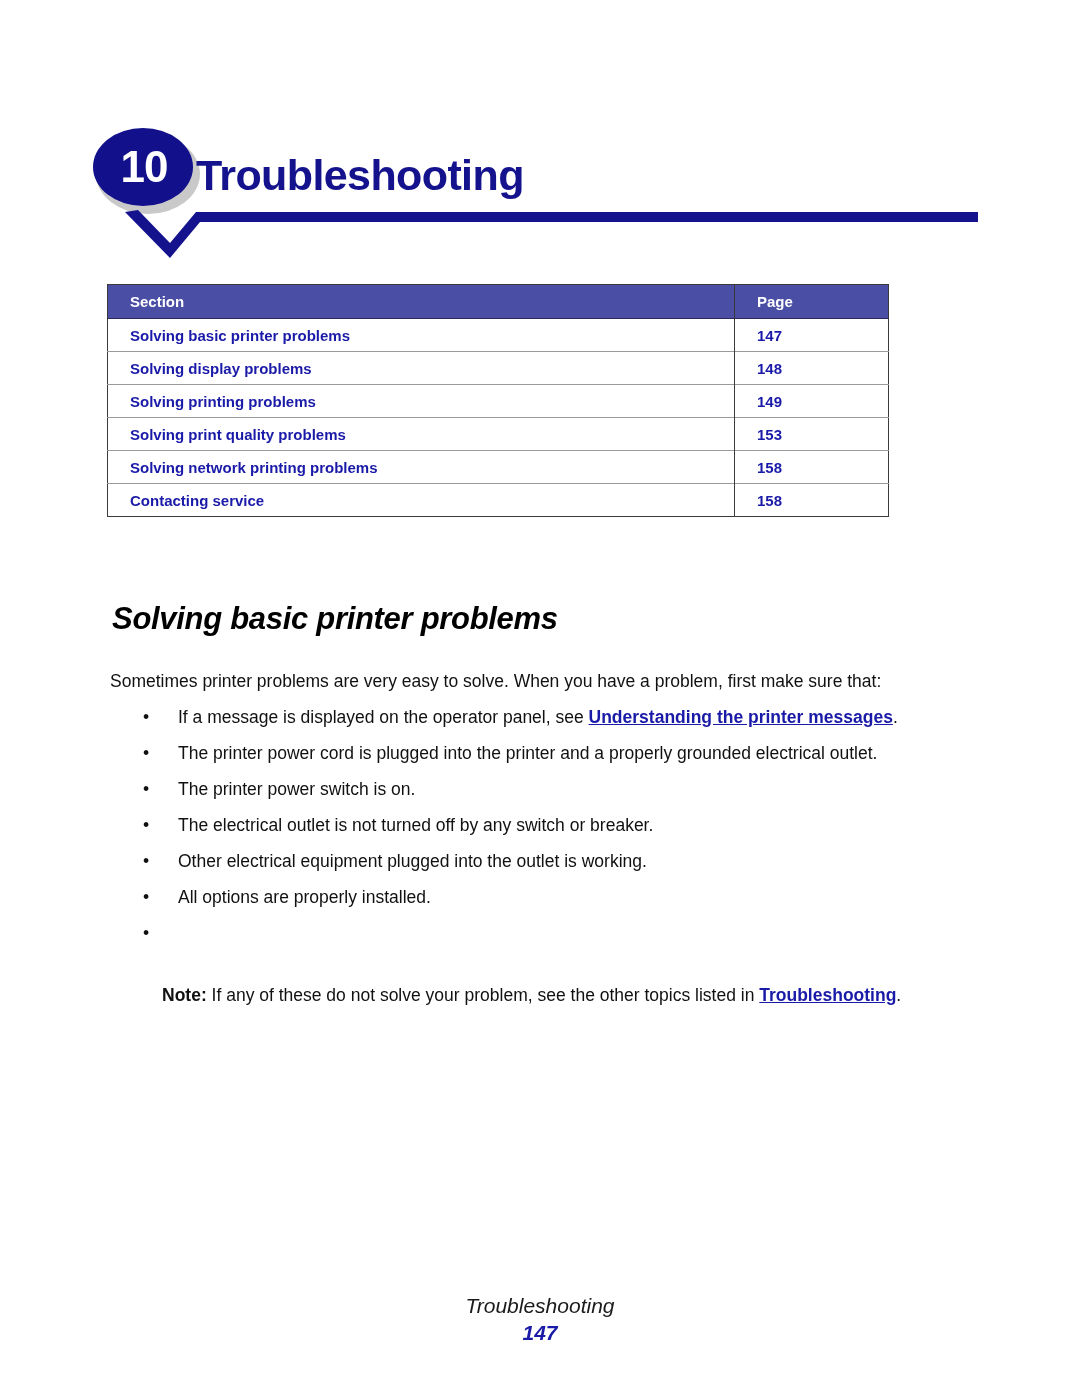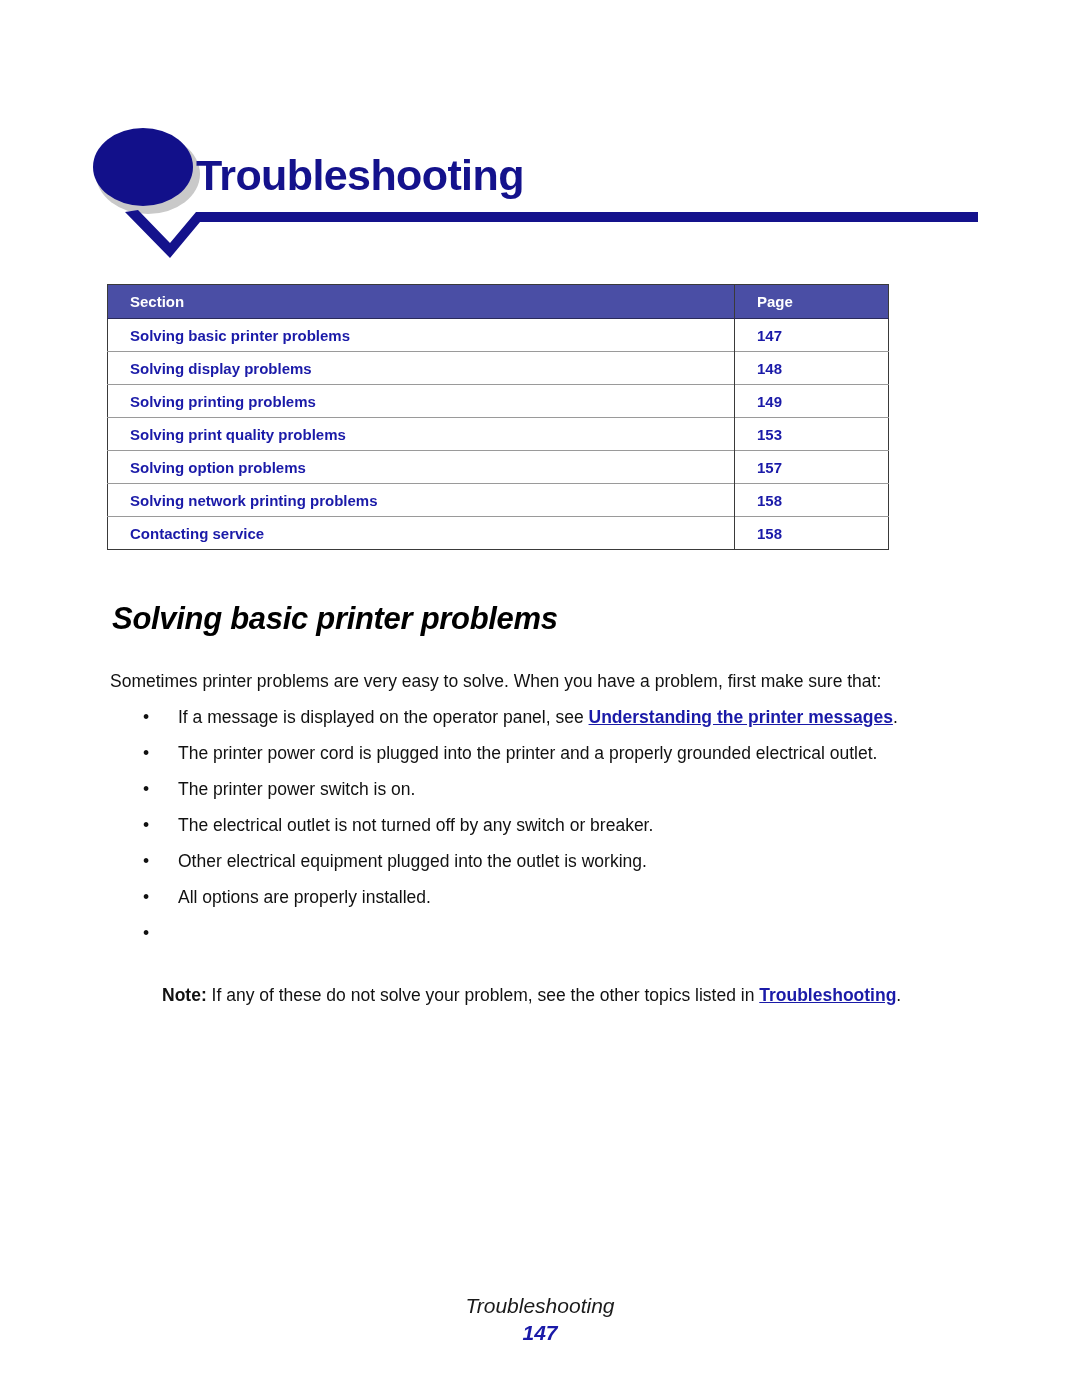--- a/index.html
+++ b/index.html
@@ -196,20 +196,21 @@
 
 <div class="chapter-header">
   <svg width="1080" height="270" viewBox="0 0 1080 270">
 
     <ellipse cx="148" cy="174" rx="52" ry="40" fill="#c9c9c9"></ellipse>
 
     <ellipse cx="143" cy="167" rx="50" ry="39" fill="#12108a"></ellipse>
 
     <path d="M 125 212 L 170 258 L 200 222 L 978 222 L 978 212 L 196 212 L 170 243 L 138 210 Z" fill="#14128c"></path>
   </svg>
+  <div class="chapter-number">10</div>
   <div class="chapter-title">Troubleshooting</div>
 </div>
 
 <table class="section-table">
   <thead>
     <tr>
       <th>Section</th>
       <th class="col-page">Page</th>
     </tr>
   </thead>
@@ -222,24 +223,20 @@
       <td>Solving display problems</td>
       <td class="col-page">148</td>
     </tr>
     <tr>
       <td>Solving printing problems</td>
       <td class="col-page">149</td>
     </tr>
     <tr>
       <td>Solving print quality problems</td>
       <td class="col-page">153</td>
-    </tr>
-    <tr>
-      <td>Solving option problems</td>
-      <td class="col-page">157</td>
     </tr>
     <tr>
       <td>Solving network printing problems</td>
       <td class="col-page">158</td>
     </tr>
     <tr>
       <td>Contacting service</td>
       <td class="col-page">158</td>
     </tr>
   </tbody>

